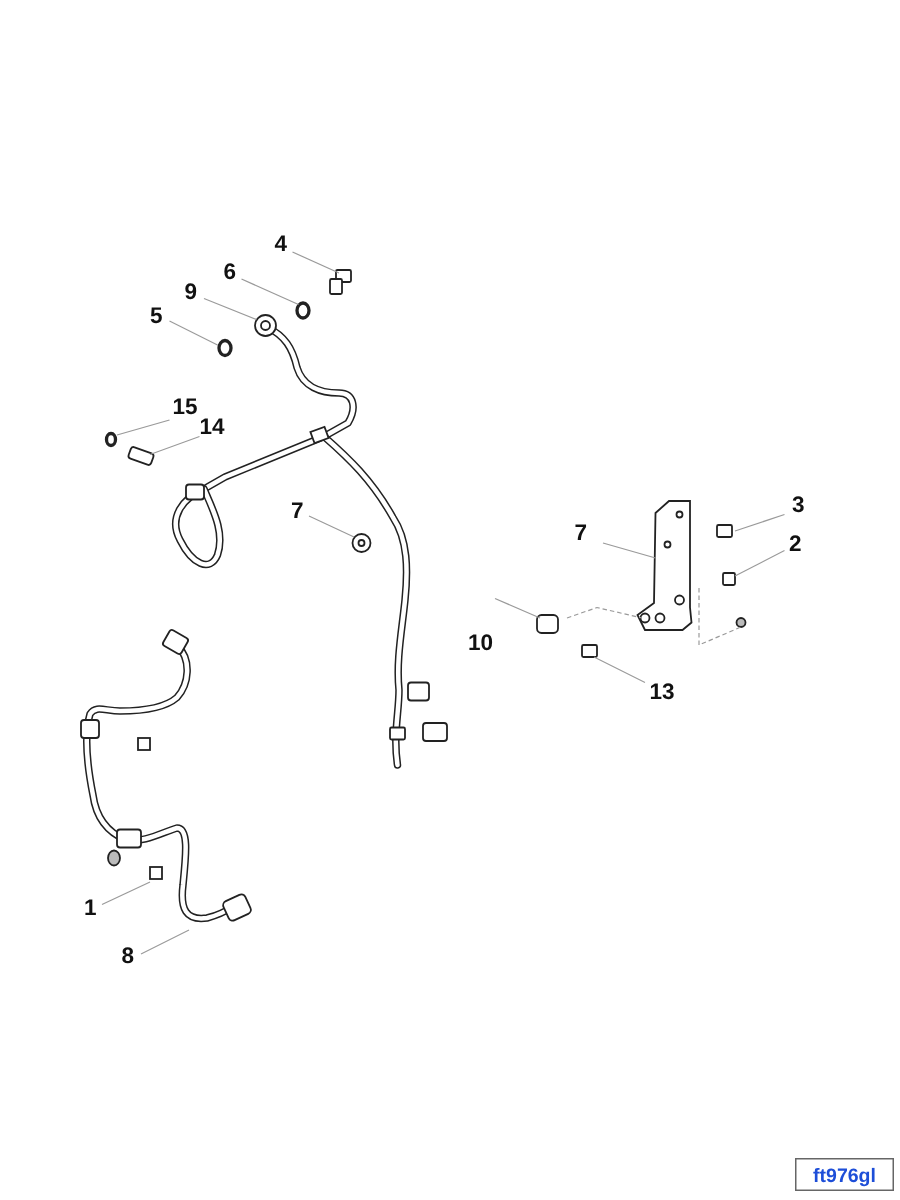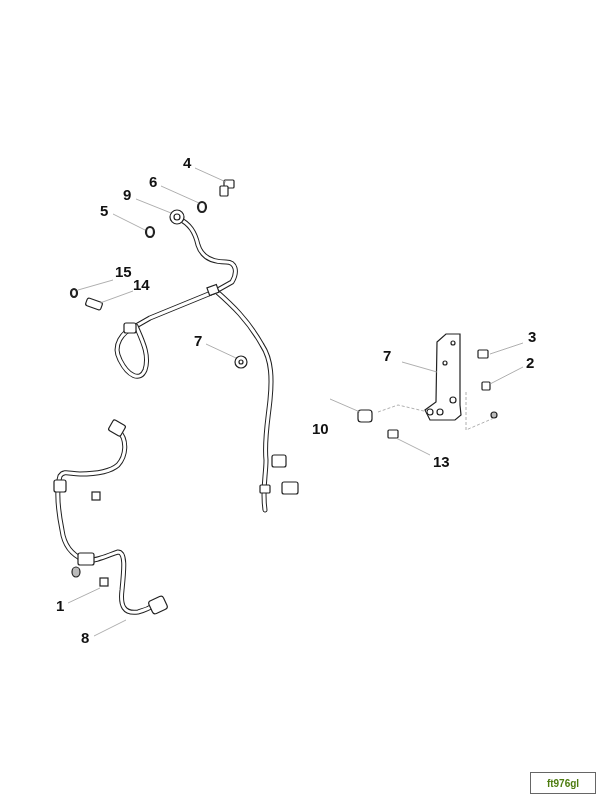--- a/index.html
+++ b/index.html
@@ -1,20 +1,20 @@
 <!DOCTYPE html>
 <html><head>
 <meta charset="utf-8">
 <style>
   html, body { margin:0; padding:0; background:#ffffff; }
   body { width:600px; height:800px; position:relative; overflow:hidden; font-family:"Liberation Sans", sans-serif; }
   #diagram { position:absolute; left:0; top:0; width:600px; height:800px; }
   .callout { position:absolute; font-family:"Liberation Sans", sans-serif; font-weight:bold; font-size:15px; color:#111; line-height:1; }
   .fig-label { position:absolute; left:530px; top:772px; width:66px; height:22px; border:1px solid #666; background:#fff;
-    font-family:"Liberation Sans", sans-serif; font-weight:bold; font-size:10px; color:#4d7c0f; display:flex; align-items:center; justify-content:center; box-sizing:border-box; }
+    font-family:"Liberation Sans", sans-serif; font-weight:bold; font-size:13px; color:#1d4ed8; display:flex; align-items:center; justify-content:center; box-sizing:border-box; }
   svg .leader { stroke:#9a9a9a; stroke-width:0.8; fill:none; }
   svg .dash { stroke:#9a9a9a; stroke-width:0.8; fill:none; stroke-dasharray:3 2; }
   svg .tube-out { stroke:#222; stroke-width:5; fill:none; stroke-linecap:round; stroke-linejoin:round; }
   svg .tube-in { stroke:#fff; stroke-width:3; fill:none; stroke-linecap:round; stroke-linejoin:round; }
   svg .part { stroke:#222; stroke-width:1.2; fill:#fff; }
   svg .partd { stroke:#222; stroke-width:1.2; fill:#bbb; }
   svg .ring { stroke:#222; stroke-width:2.2; fill:none; }
 </style>
 </head>
 <body>

